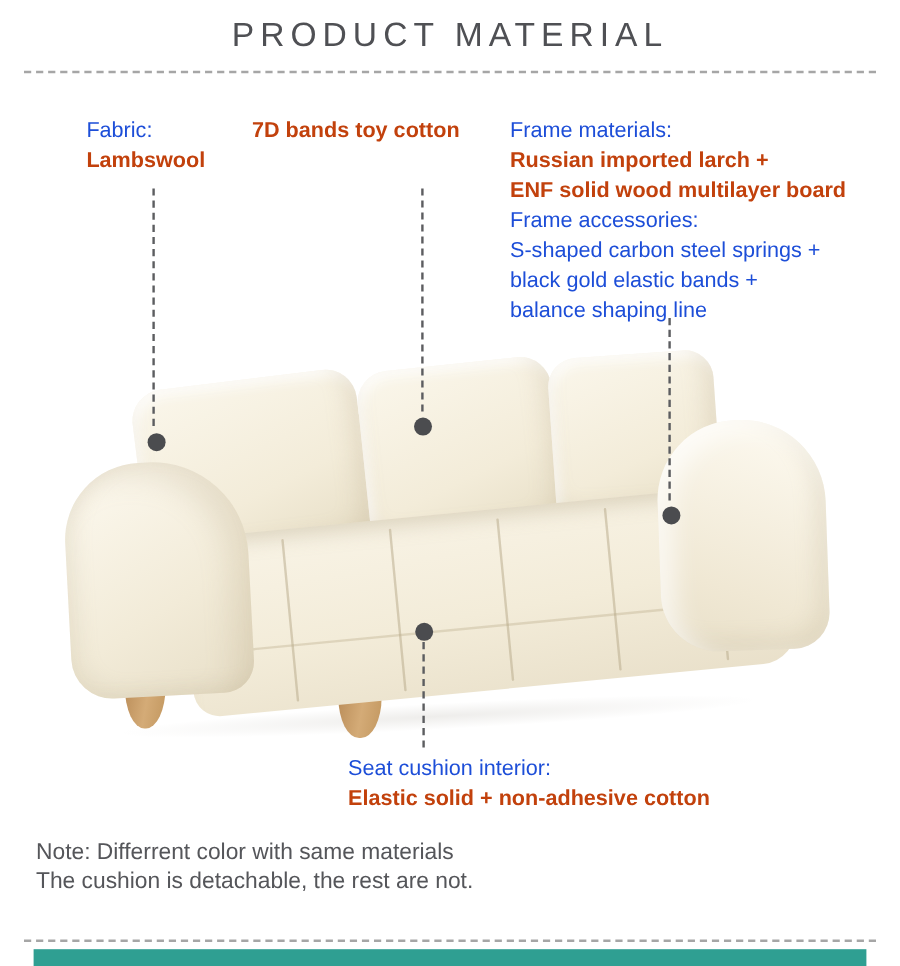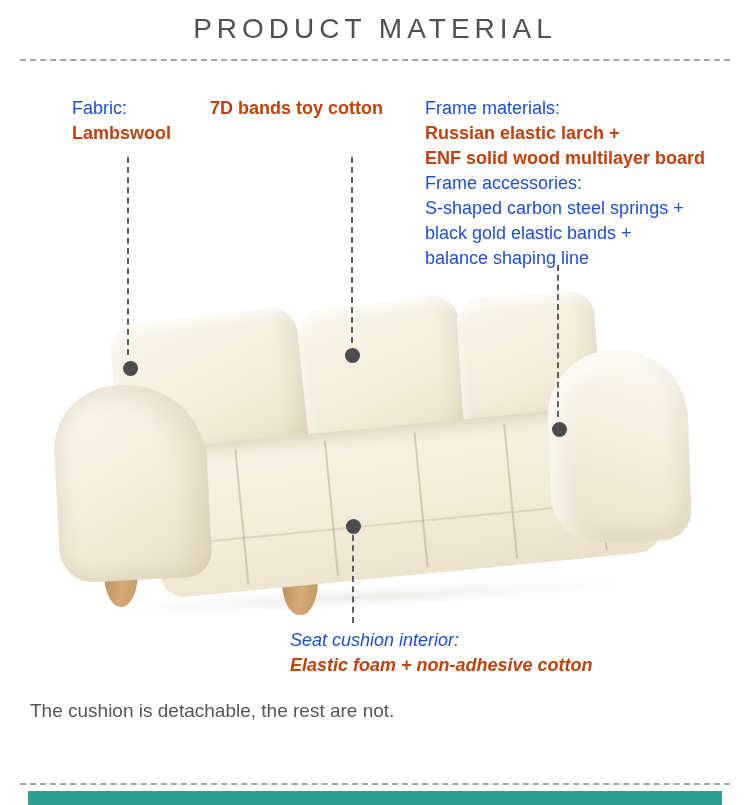--- a/index.html
+++ b/index.html
@@ -35,21 +35,21 @@
   .sep-top { top: 59px; }
   .sep-bottom { top: 783px; }
 
   
   .lbl { position: absolute; font-size: 18px; line-height: 25px; }
   .ln   { color: #1d4ed8; font-weight: 400; }
   .ln-b { color: #c2410c; font-weight: 700; }
   .lbl-fabric  { left: 72px;  top: 96px; }
   .lbl-cushion { left: 210px; top: 96px; }
   .lbl-frame   { left: 425px; top: 96px; }
-  .lbl-seat    { left: 290px; top: 628px; font-style: italic; }
+  .lbl-seat    { left: 290px; top: 628px; }
   .note {
     position: absolute;
     left: 30px; top: 699px;
     font-size: 19px;
     line-height: 24px;
     color: #55565a;
   }
 
   
   .cline {
@@ -169,34 +169,35 @@
     <div class="ln">Fabric:</div>
     <div class="ln-b">Lambswool</div>
   </div>
 
   <div class="lbl lbl-cushion">
     <div class="ln-b">7D bands toy cotton</div>
   </div>
 
   <div class="lbl lbl-frame">
     <div class="ln">Frame materials:</div>
-    <div class="ln-b">Russian elastic larch +</div>
+    <div class="ln-b">Russian imported larch +</div>
     <div class="ln-b">ENF solid wood multilayer board</div>
     <div class="ln">Frame accessories:</div>
     <div class="ln">S-shaped carbon steel springs +</div>
     <div class="ln">black gold elastic bands +</div>
     <div class="ln">balance shaping line</div>
   </div>
 
   <div class="lbl lbl-seat">
     <div class="ln">Seat cushion interior:</div>
-    <div class="ln-b">Elastic foam + non-adhesive cotton</div>
+    <div class="ln-b">Elastic solid + non-adhesive cotton</div>
   </div>
 
   <div class="note">
+    <div>Note: Differrent color with same materials</div>
     <div>The cushion is detachable, the rest are not.</div>
   </div>
 
   <div>
     <div class="sofa-part sofa-shadow"></div>
     <div class="sofa-part back-panel"></div>
     <div class="sofa-part pillow pillow-left"></div>
     <div class="sofa-part pillow pillow-mid"></div>
     <div class="sofa-part pillow pillow-right"></div>
     <div class="sofa-part seat">

